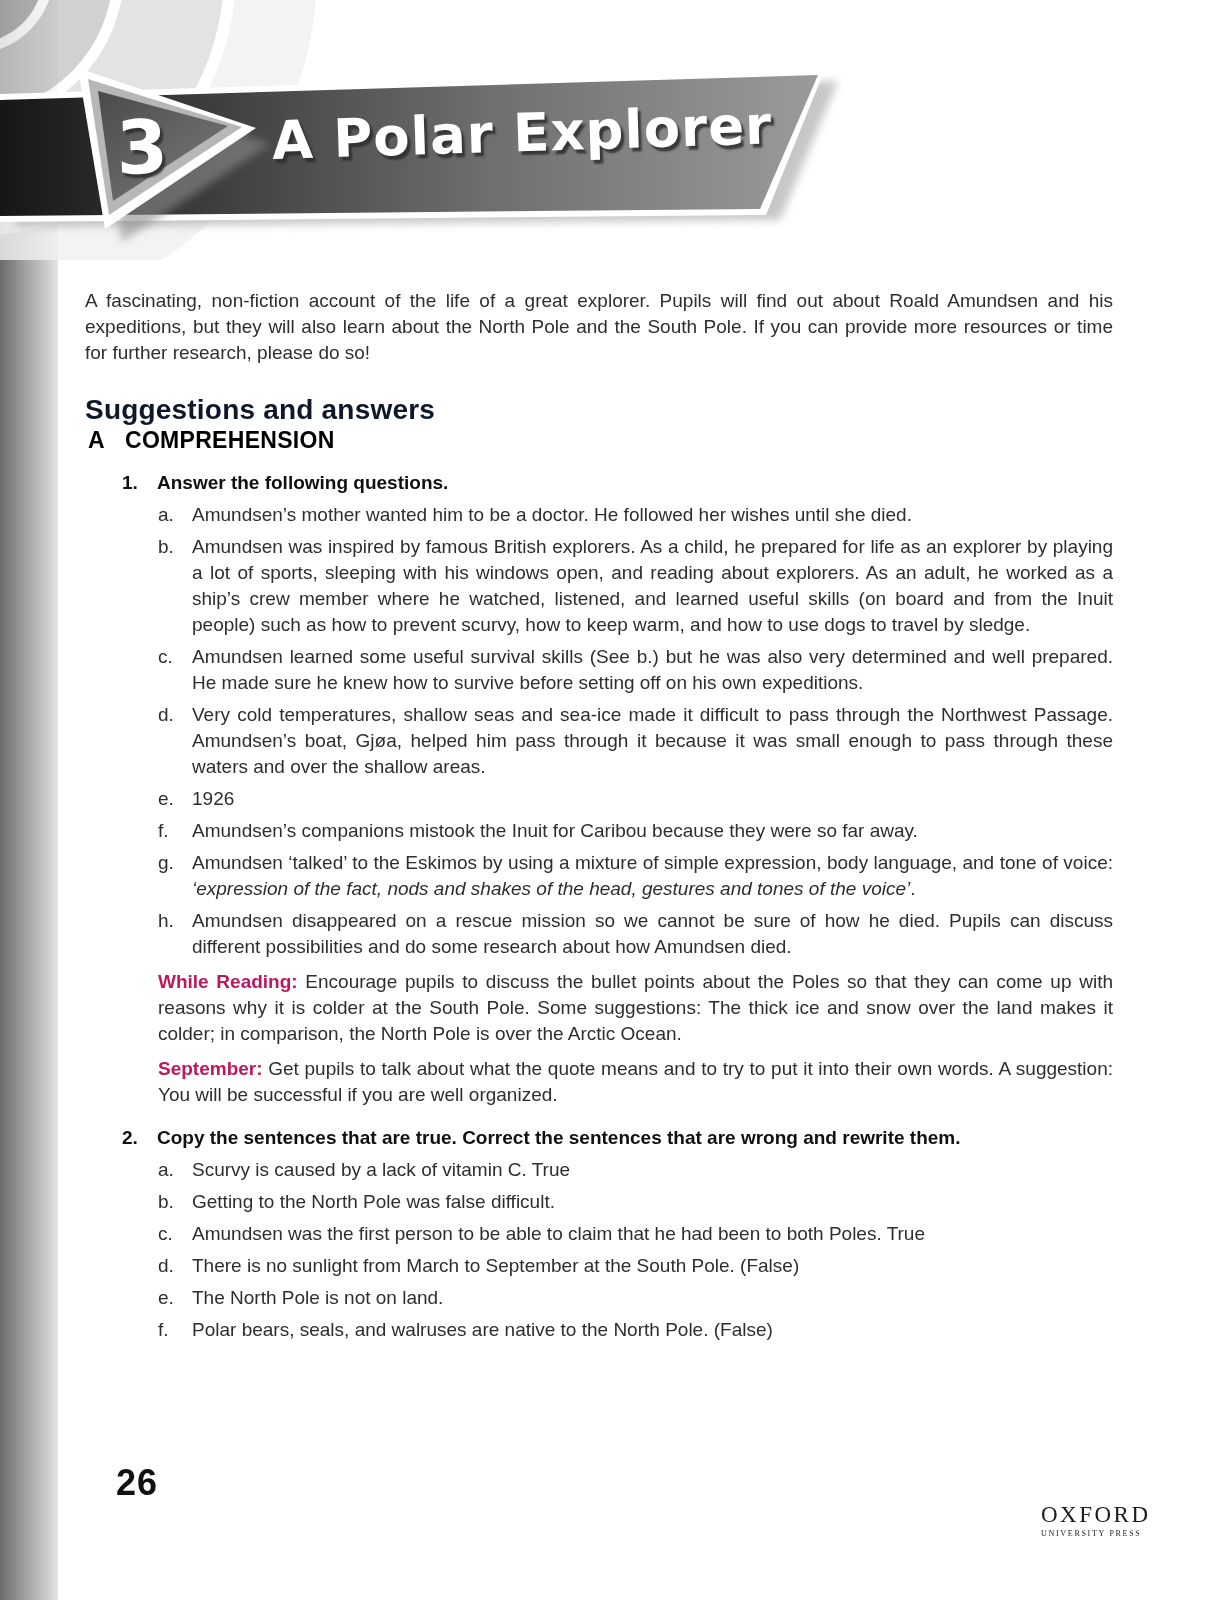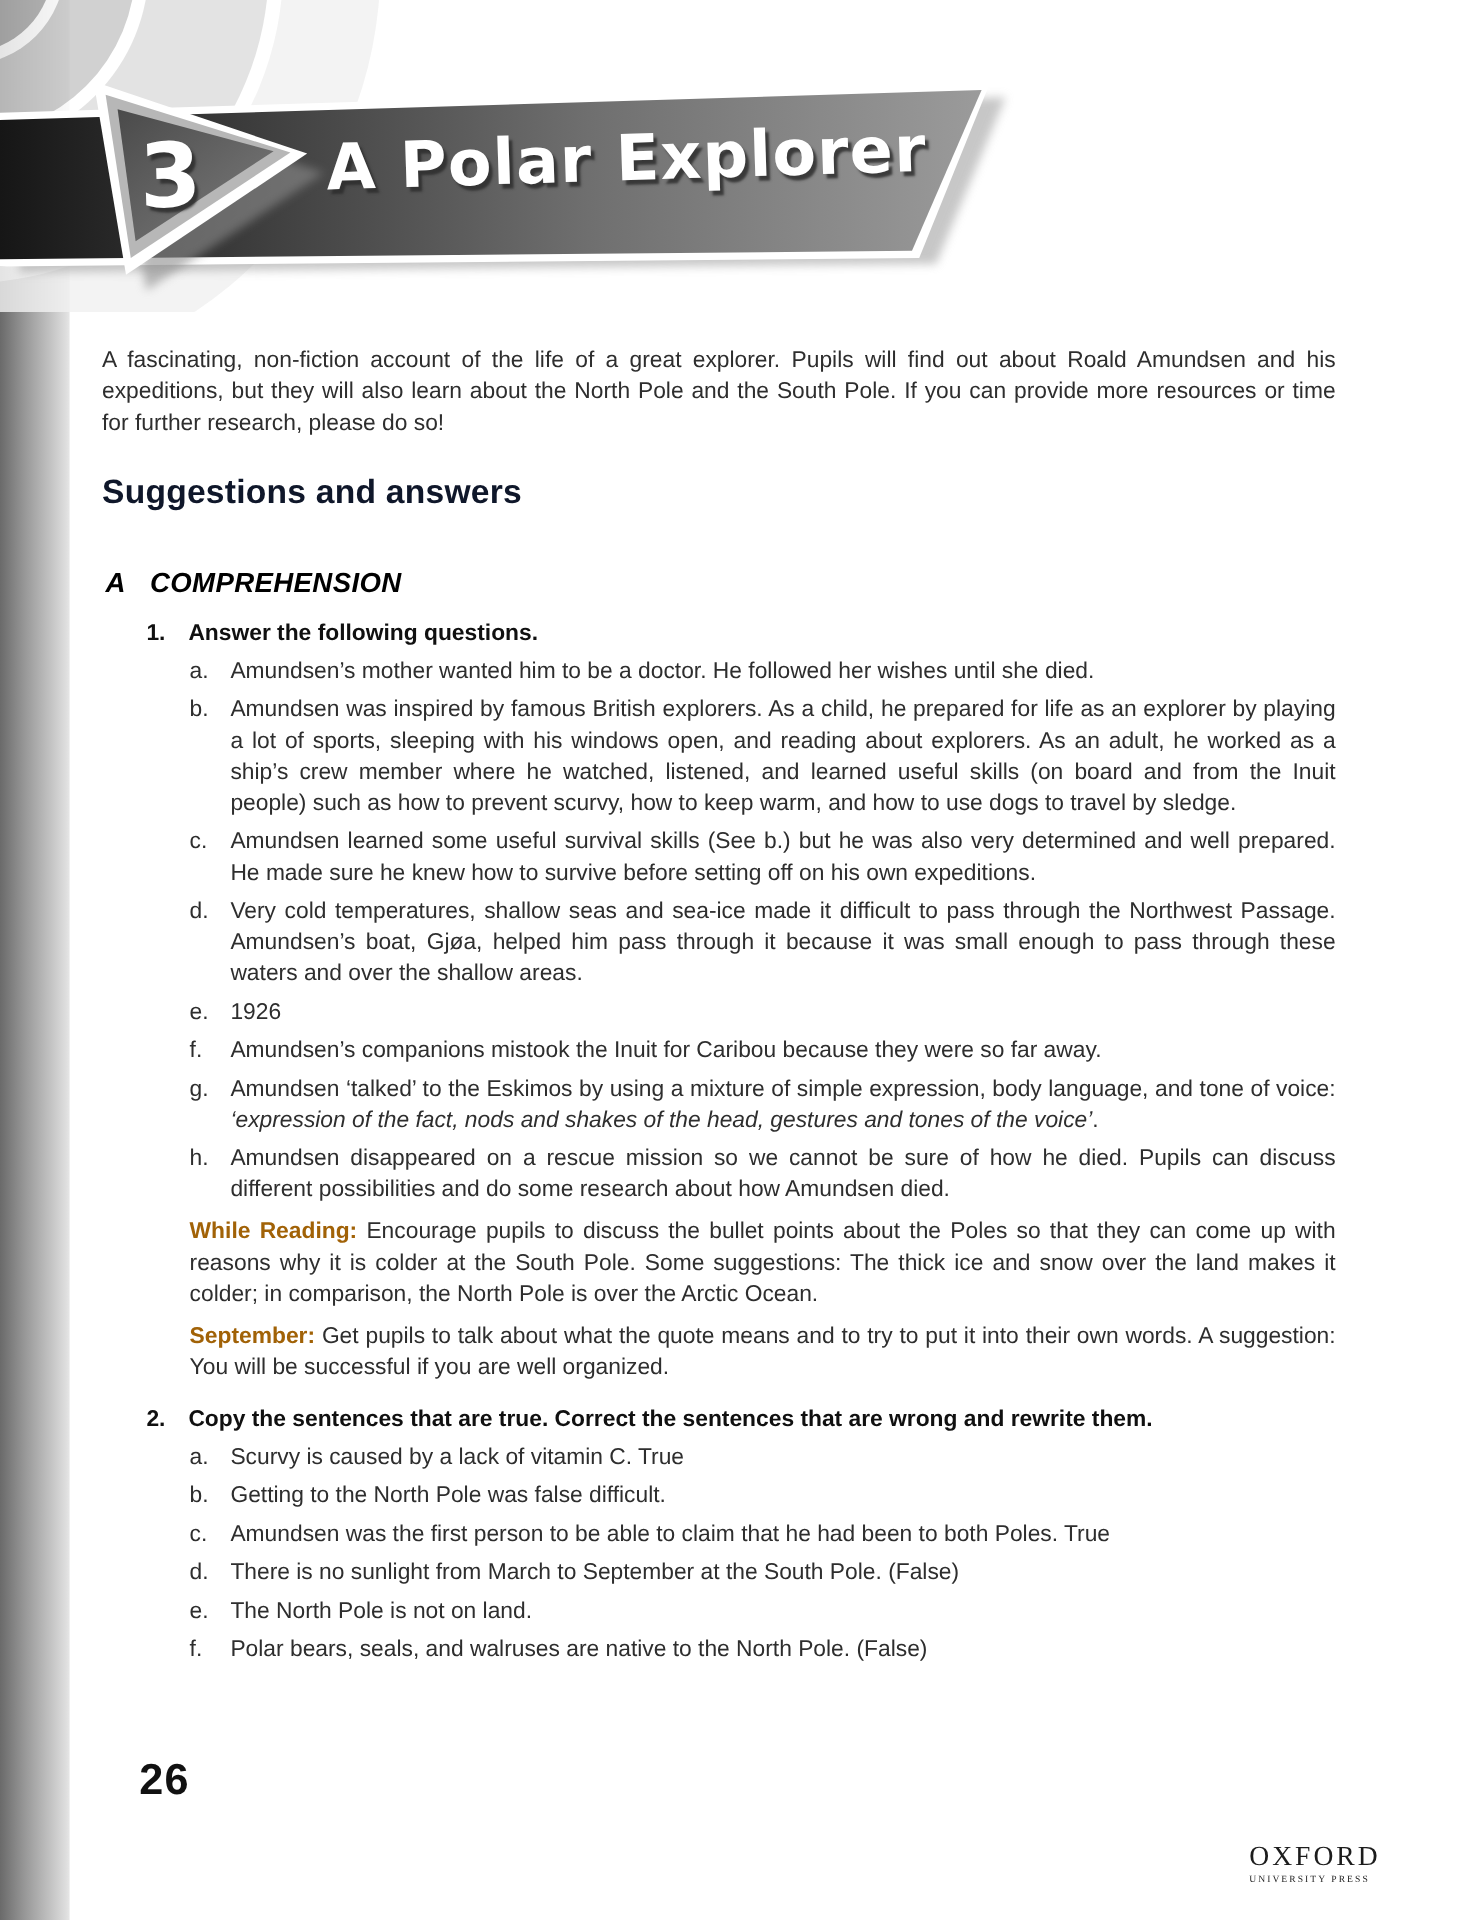--- a/index.html
+++ b/index.html
@@ -24,39 +24,39 @@
     font-family:"DejaVu Sans",sans-serif;font-size:53px;line-height:1;font-weight:bold;color:#ffffff;
     letter-spacing:1px;text-shadow:3px 4px 2px rgba(45,45,45,.85);
     transform:rotate(-1.8deg);transform-origin:left center;}
 
   
   .content{position:absolute;left:85px;top:288px;width:1028px;
     font-size:19px;line-height:26px;color:#2e2e2e;}
   .intro{margin:0;text-align:justify;}
   h1.suggestions{font-size:28px;line-height:1.2;margin:27px 0 0 0;color:#0f172a;letter-spacing:.2px;
     font-weight:bold;}
-  .section-head{margin-top:45px;padding-left:3px;font-size:23px;font-weight:bold;color:#000;
-    letter-spacing:.3px;font-style:italic;}
+  .section-head{padding-left:3px;font-size:23px;font-weight:bold;color:#000;
+    letter-spacing:.3px;}
   .section-letter{display:inline-block;width:37px;}
   .question{margin-top:17px;}
   .q-head{display:flex;margin-left:37px;font-weight:bold;color:#101010;}
   .q-num{width:35px;flex:none;}
   .q-title{flex:1;}
   .sub-item{display:flex;margin:6px 0 0 73px;}
   .letter{width:34px;flex:none;}
   .sub-text{flex:1;text-align:justify;}
   .note{margin:9px 0 0 73px;text-align:justify;}
-  .note-label{color:#a16207;}
+  .note-label{color:#be185d;}
 
   
   .page-num{position:absolute;left:116px;top:1462px;font-size:36px;font-weight:bold;color:#111;
     letter-spacing:1px;}
   .publisher{position:absolute;left:1041px;top:1502px;width:96px;text-align:center;
     font-family:"Liberation Serif",serif;color:#1c1c1c;}
-  .oxford{font-size:23px;letter-spacing:2.5px;line-height:1.1;margin-top:32px;}
+  .oxford{font-size:23px;letter-spacing:2.5px;line-height:1.1;}
   .oup{font-size:8px;letter-spacing:1.7px;margin-top:2px;white-space:nowrap;}
 </style>
 </head>
 <body>
 
 <div class="page">
 
   <div class="left-bar"></div>
 
   <svg class="arcs" width="360" height="260" viewBox="0 0 360 260">

